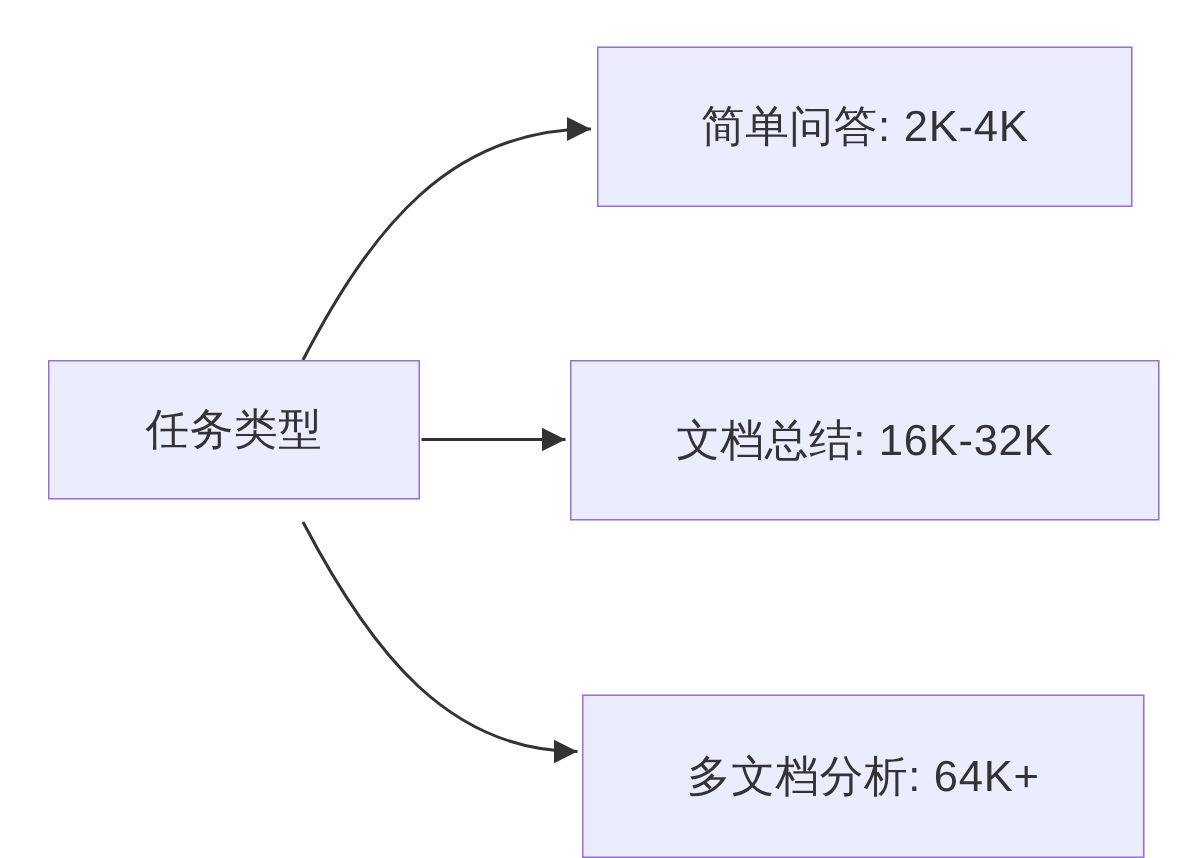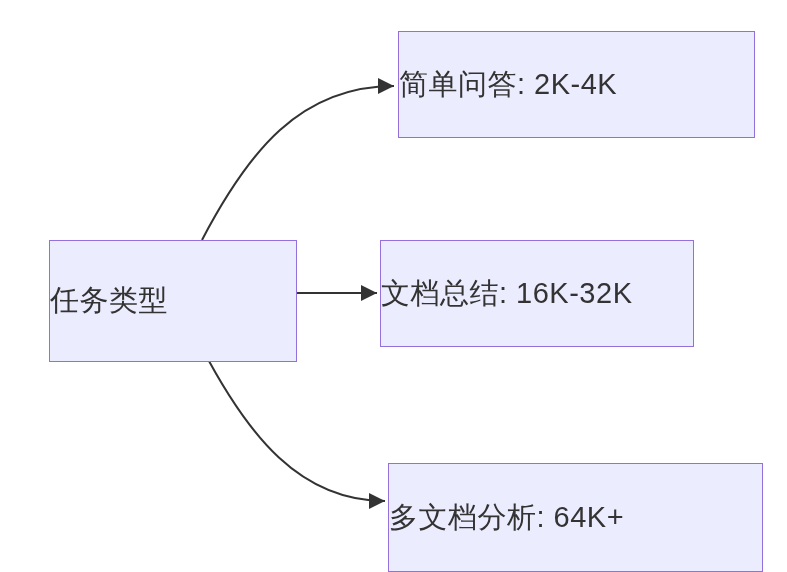--- a/index.html
+++ b/index.html
@@ -16,32 +16,32 @@
     font-family:"Liberation Sans","DejaVu Sans",sans-serif;
     position:relative;overflow:hidden;
   }
   .canvas{position:absolute;left:0;top:0;width:787px;height:572px;}
   .edge-layer{position:absolute;left:0;top:0;}
   .edge-path{fill:none;stroke:var(--edge);stroke-width:2px;}
   #arrowhead path{fill:var(--edge);}
   .node{
     position:absolute;
     box-sizing:border-box;
-    display:flex;align-items:center;justify-content:flex-start;
+    display:flex;align-items:center;justify-content:center;
     background:var(--node-fill);
     border:1.5px solid var(--node-border);
     color:var(--text);
     font-size:29px;
     letter-spacing:0.5px;
     text-align:center;
     white-space:nowrap;
   }
-  .node-root   {left:32px;  top:240px; width:248px; height:122px;margin-left:17px;}
+  .node-root   {left:32px;  top:240px; width:248px; height:93px;}
   .node-branch0{left:398px; top:31px;  width:357px; height:107px;}
-  .node-branch1{left:380px; top:240px; width:314px; height:107px;}
+  .node-branch1{left:380px; top:240px; width:393px; height:107px;}
   .node-branch2{left:388px; top:447px; width:375px; height:109px;margin-top:16px;}
 </style>
 </head>
 <body>
 
 <div class="canvas">
 
   <svg class="edge-layer" width="787" height="572" viewBox="0 0 787 572" aria-hidden="true">
     <defs>
       <marker id="arrowhead" viewBox="0 0 10 10" refX="10" refY="5" markerWidth="8" markerHeight="8" orient="auto">

